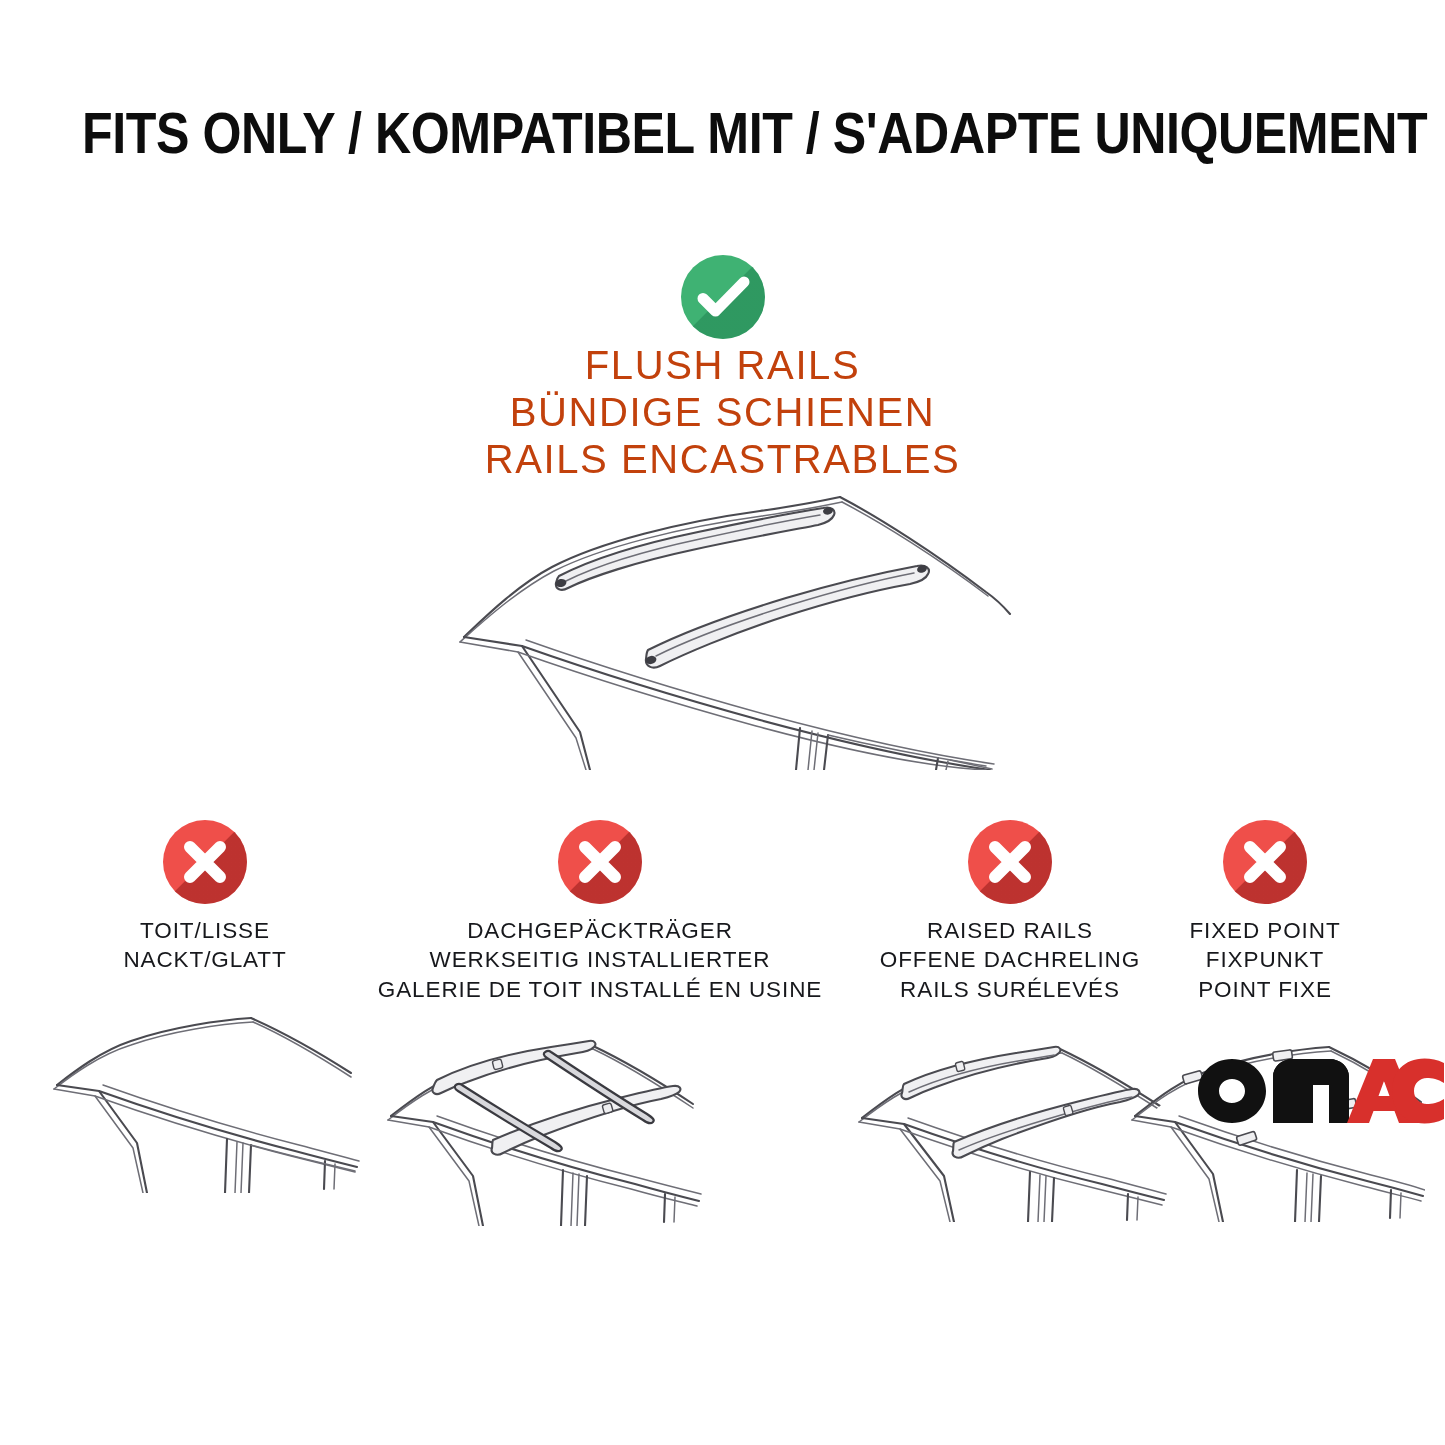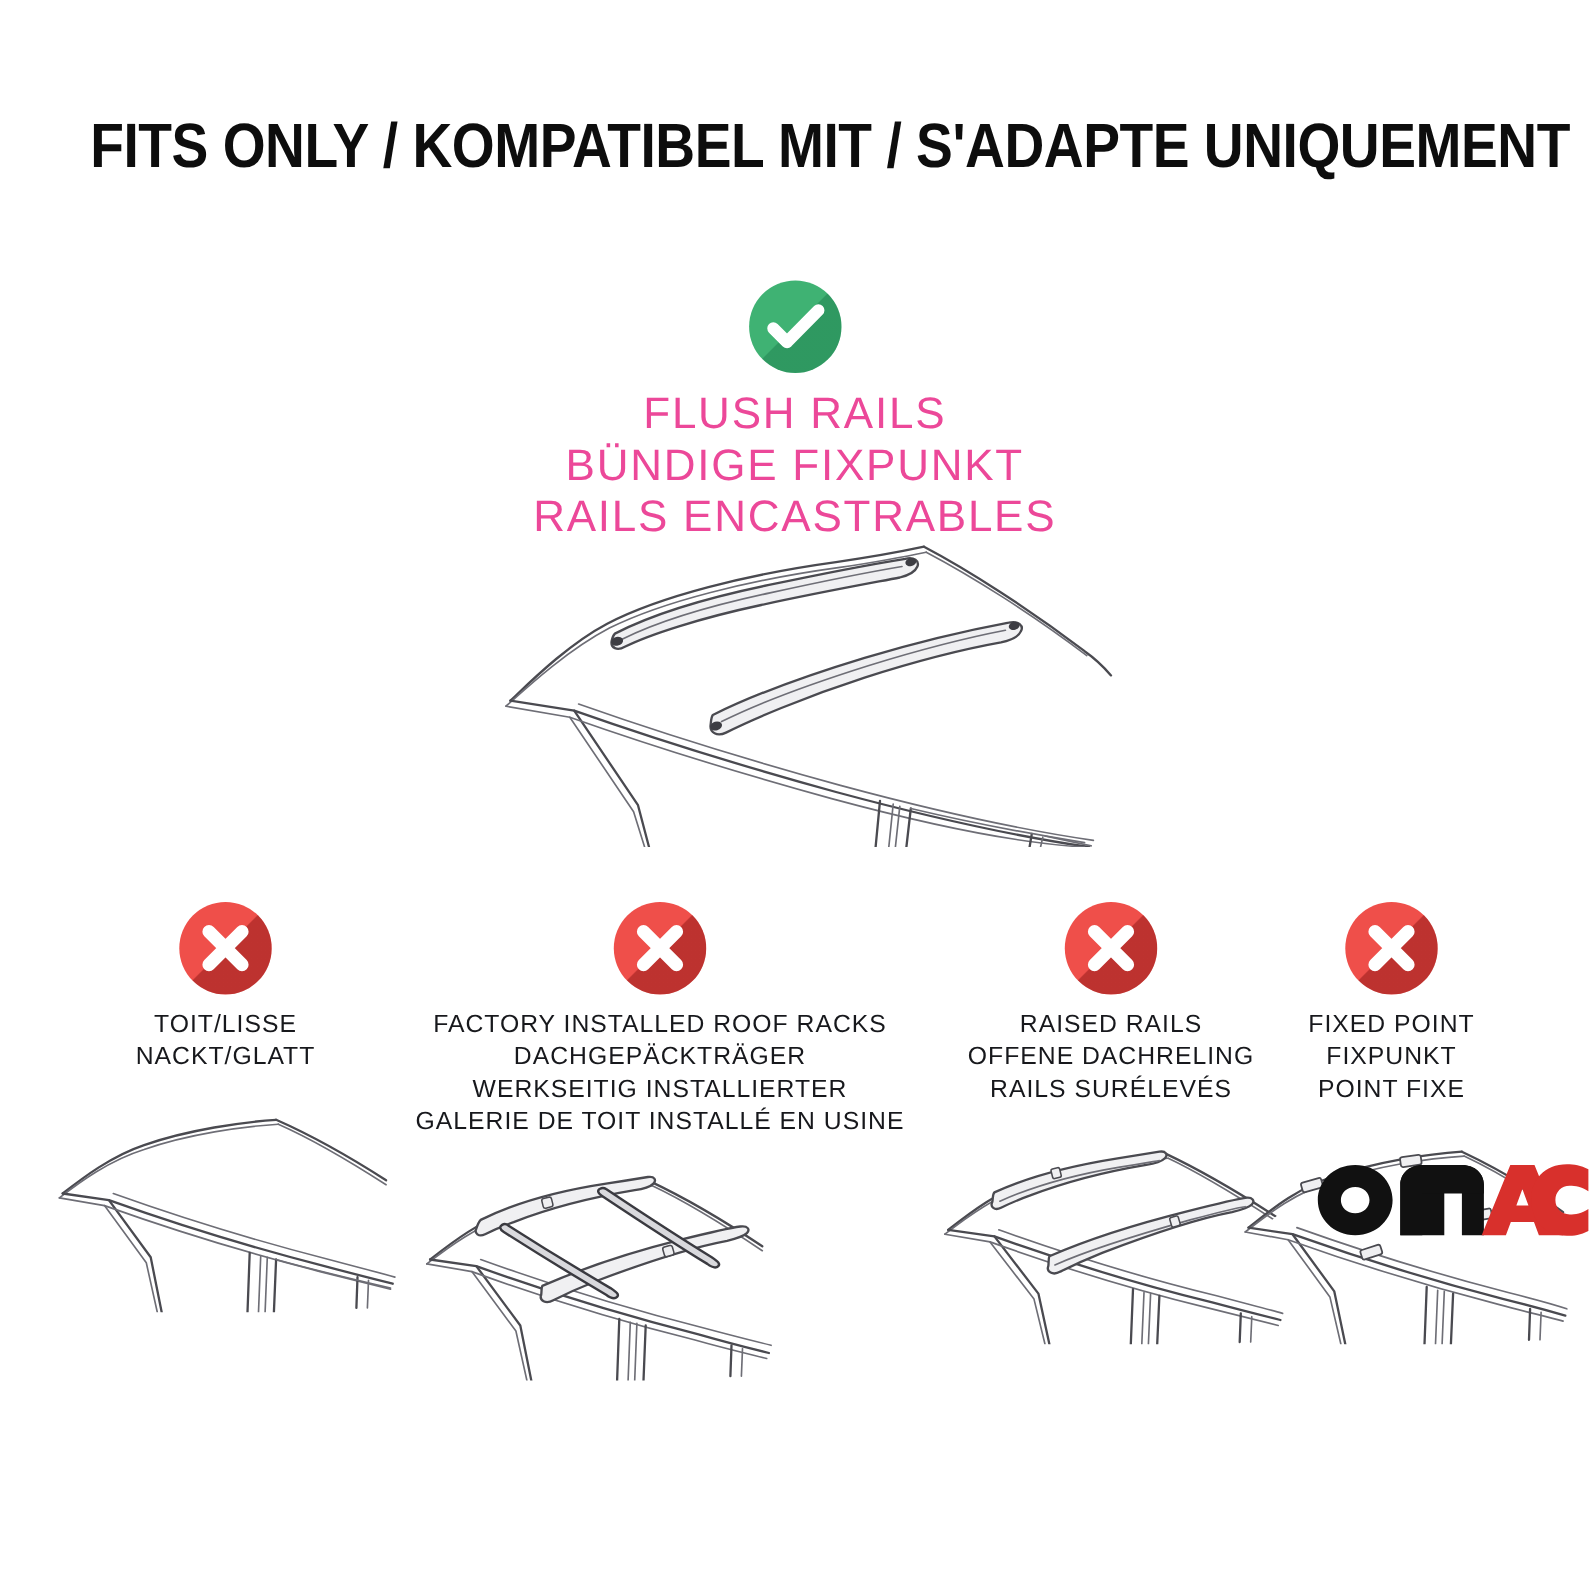--- a/index.html
+++ b/index.html
@@ -50,26 +50,26 @@
   }
   .badge.green .shadow{
     background:linear-gradient(135deg, rgba(0,0,0,0) 49%, rgba(0,80,45,0.26) 50%);
   }
   .badge.red .shadow{
     background:linear-gradient(135deg, rgba(0,0,0,0) 49%, rgba(120,10,10,0.42) 50%);
   }
   .badge svg{position:absolute;left:0;top:0;width:100%;height:100%;}
 
   .fit-text{
-    margin-top:14px;
+    margin-top:3px;
     font-size:40px;
     font-weight:400;
     letter-spacing:1.6px;
     line-height:1.18;
-    color:#ec4899;
+    color:#c2410c;
   }
   .fit-text div{white-space:nowrap;}
 
   
   .hero-art{
     position:absolute;
     left:430px; top:470px;
     width:600px;height:300px;
   }
 
@@ -127,21 +127,21 @@
 
     <div class="badge green">
       <div class="shadow"></div>
       <svg viewBox="0 0 84 84" aria-hidden="true">
         <path d="M22 43.5 L34.5 56 L63 27" fill="none" stroke="#ffffff" stroke-width="11" stroke-linecap="round" stroke-linejoin="round"></path>
       </svg>
     </div>
 
     <div class="fit-text">
       <div>FLUSH RAILS</div>
-      <div>BÜNDIGE FIXPUNKT</div>
+      <div>BÜNDIGE SCHIENEN</div>
       <div>RAILS ENCASTRABLES</div>
     </div>
   </div>
 
   <div class="hero-art">
     <svg viewBox="0 0 600 300" width="600" height="300">
 
       <path class="roofface" d="M58 168 L110 99 L218 50 L400 27 L560 122 L495 190 L300 236 L190 210 Z"></path>
 
       <path class="ln" d="M34 167 C52 150 86 116 122 97 C170 72 250 52 330 41 C372 35 396 30 410 27"></path>
@@ -226,21 +226,20 @@
     <div class="col col-1">
       <div class="badgewrap">
         <div class="badge red">
           <div class="shadow"></div>
           <svg viewBox="0 0 84 84" aria-hidden="true">
             <path d="M27 27 L57 57 M57 27 L27 57" fill="none" stroke="#ffffff" stroke-width="12" stroke-linecap="round"></path>
           </svg>
         </div>
       </div>
       <div class="cap">
-        <div>FACTORY INSTALLED ROOF RACKS</div>
         <div>DACHGEPÄCKTRÄGER</div>
         <div>WERKSEITIG INSTALLIERTER</div>
         <div>GALERIE DE TOIT INSTALLÉ EN USINE</div>
       </div>
       <div class="art">
         <svg viewBox="0 0 340 210" width="340" height="210">
           <path class="roofface" d="M40 96 L86 58 L166 34 L266 74 L310 104 L206 138 L96 112 Z"></path>
 
           <path class="ln" d="M16 100 C34 86 62 64 94 54 C134 40 186 31 216 29"></path>
           <path class="ln-thin" d="M13 104 C31 90 60 68 94 58 C134 44 186 35 218 33"></path>

